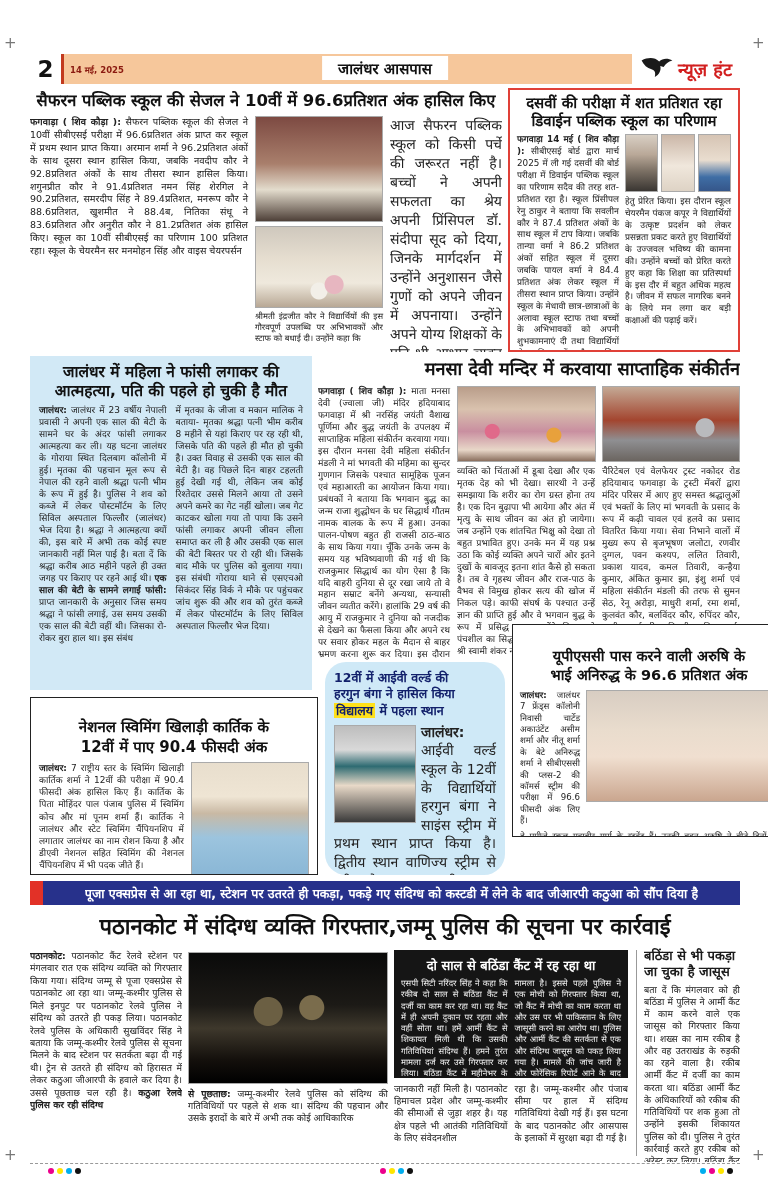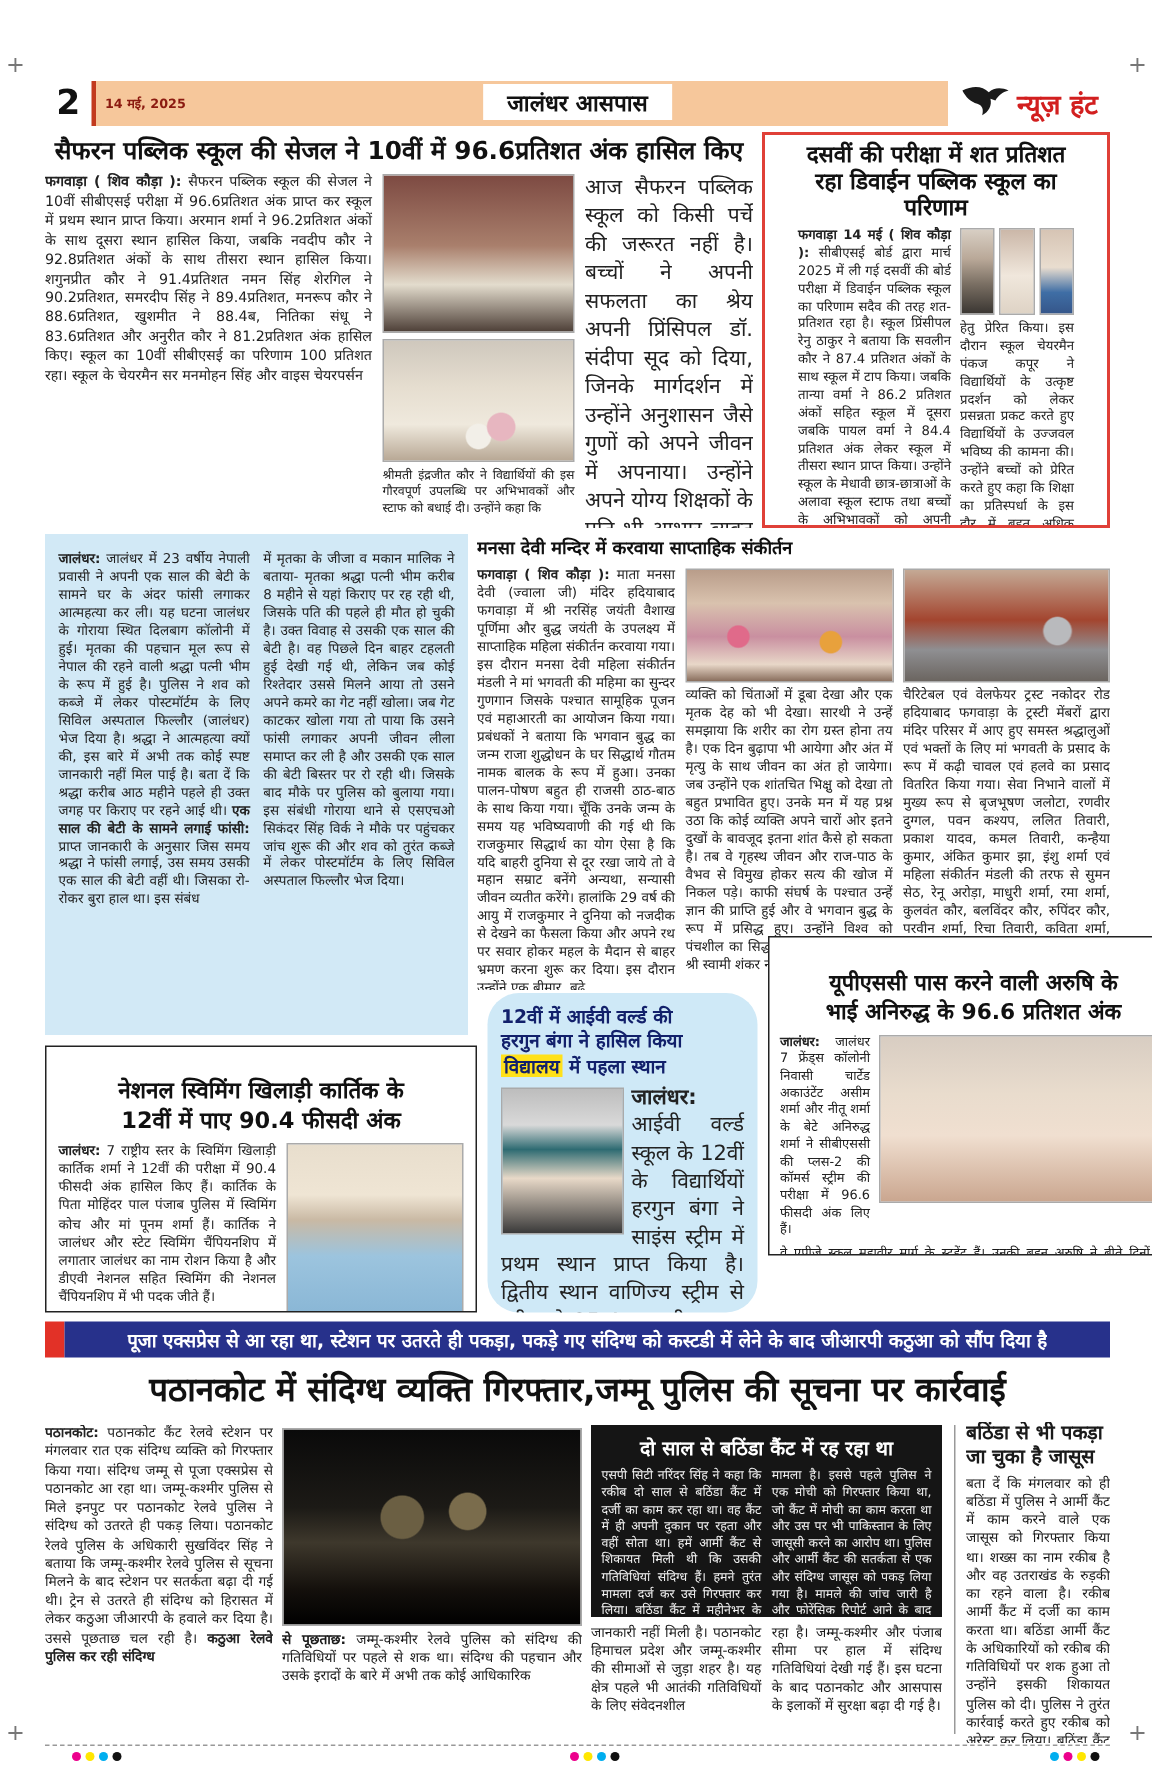--- a/index.html
+++ b/index.html
@@ -33,39 +33,39 @@
   #a1-c1 { width:218px; font-size:9.5px; line-height:1.36; }
   #a1-mid { width:128px; }
   #a1-p1 { height:106px; background:linear-gradient(180deg,#7d4a42,#a97f6c 45%,#e3dccd 70%,#4e4038 100%); }
   #a1-p2 { height:82px; margin-top:4px;
     background:radial-gradient(circle at 62% 72%, #e7b6c0 0 9px, transparent 10px),
                radial-gradient(circle at 50% 80%, #f2efe8 0 8px, transparent 9px),
                linear-gradient(180deg,#cfc8bd,#e6ded0 40%,#efe9dd 70%,#b8a895); }
   #a1-cap { font-size:8.3px; line-height:1.32; margin-top:3px; text-align:justify; color:#222; }
   #a1-c3 { flex:1; font-size:14px; line-height:1.36; }
   
-  #a2 { left:508px; top:88px; width:232px; height:264px; border:2px solid #e04038; background:#fff; padding:5px 22px; overflow:hidden; }
+  #a2 { left:508px; top:88px; width:232px; height:264px; border:2px solid #e04038; background:#fff; padding:5px 7px; overflow:hidden; }
   #a2-h { font-size:15px; line-height:1.18; text-align:center; }
   #a2 .cols { gap:6px; margin-top:4px; }
   #a2-c1 { width:102px; font-size:8.8px; line-height:1.35; }
   #a2-right { flex:1; }
   #a2-photos { display:flex; gap:3px; }
   #a2-photos .ph { flex:1; height:58px; }
   #a2-pp1 { background:linear-gradient(180deg,#d8cfc4,#b9a898 35%,#7a6f63 65%,#3a3632); }
   #a2-pp2 { background:linear-gradient(180deg,#cbb7a8,#f0e7dc 55%,#ded3c5); }
   #a2-pp3 { background:linear-gradient(180deg,#d6c4b4,#e9ddcf 45%,#3f6ea5 75%,#35568a); }
   #a2-c2 { font-size:8.8px; line-height:1.35; margin-top:4px; }
   
   #a3 { left:30px; top:356px; width:282px; height:334px; background:#d2e9f6; padding:7px 9px; overflow:hidden; }
   #a3-h { font-size:15.5px; line-height:1.2; text-align:center; }
   #a3 .cols { gap:9px; margin-top:5px; }
   #a3 .col { flex:1; font-size:9px; line-height:1.33; }
   
   #a4 { left:318px; top:356px; width:422px; height:304px; overflow:hidden; }
-  #a4-h { font-size:12px; white-space:nowrap; overflow:hidden; text-align:left; }
+  #a4-h { font-size:18px; white-space:nowrap; overflow:hidden; text-align:right; }
   #a4 .cols { gap:7px; margin-top:6px; }
   #a4-c1 { width:132px; font-size:9px; line-height:1.33; }
   #a4-right { flex:1; }
   #a4-photos { display:flex; gap:6px; }
   #a4-photos .ph { flex:1; height:76px; }
   #a4-p1 { background:radial-gradient(circle at 25% 60%, #e06a8a 0 7px, transparent 8px),
                       radial-gradient(circle at 70% 65%, #e8a13c 0 7px, transparent 8px),
                       linear-gradient(180deg,#b99d8a,#d9c2ae 30%,#c98fa0 60%,#e8d7c8 85%,#8a6f5e); }
   #a4-p2 { background:radial-gradient(circle at 75% 55%, #b9babd 0 9px, transparent 10px),
                       linear-gradient(180deg,#c4a995,#a3452f 45%,#8f8f92 72%,#6b6560); }
@@ -178,20 +178,21 @@
           <div id="a2-pp1" class="ph"></div>
           <div id="a2-pp2" class="ph"></div>
           <div id="a2-pp3" class="ph"></div>
         </div>
         <div id="a2-c2" class="body-txt">हेतु प्रेरित किया। इस दौरान स्कूल चेयरमैन पंकज कपूर ने विद्यार्थियों के उत्कृष्ट प्रदर्शन को लेकर प्रसन्नता प्रकट करते हुए विद्यार्थियों के उज्जवल भविष्य की कामना की। उन्होंने बच्चों को प्रेरित करते हुए कहा कि शिक्षा का प्रतिस्पर्धा के इस दौर में बहुत अधिक महत्व है। जीवन में सफल नागरिक बनने के लिये मन लगा कर बड़ी कक्षाओं की पढ़ाई करें।</div>
       </div>
     </div>
   </div>
 
   <div id="a3" class="abs">
+    <div id="a3-h" class="hl">जालंधर में महिला ने फांसी लगाकर की आत्महत्या, पति की पहले हो चुकी है मौत</div>
     <div class="cols">
       <div class="col body-txt">
         <span class="dl">जालंधर:</span>
         <span>जालंधर में 23 वर्षीय नेपाली प्रवासी ने अपनी एक साल की बेटी के सामने घर के अंदर फांसी लगाकर आत्महत्या कर ली। यह घटना जालंधर के गोराया स्थित दिलबाग कॉलोनी में हुई। मृतका की पहचान मूल रूप से नेपाल की रहने वाली श्रद्धा पत्नी भीम के रूप में हुई है। पुलिस ने शव को कब्जे में लेकर पोस्टमॉर्टम के लिए सिविल अस्पताल फिल्लौर (जालंधर) भेज दिया है। श्रद्धा ने आत्महत्या क्यों की, इस बारे में अभी तक कोई स्पष्ट जानकारी नहीं मिल पाई है। बता दें कि श्रद्धा करीब आठ महीने पहले ही उक्त जगह पर किराए पर रहने आई थी।</span>
         <span class="dl">एक साल की बेटी के सामने लगाई फांसी:</span>
         <span>प्राप्त जानकारी के अनुसार जिस समय श्रद्धा ने फांसी लगाई, उस समय उसकी एक साल की बेटी वहीं थी। जिसका रो-रोकर बुरा हाल था। इस संबंध</span>
       </div>
       <div class="col body-txt">में मृतका के जीजा व मकान मालिक ने बताया- मृतका श्रद्धा पत्नी भीम करीब 8 महीने से यहां किराए पर रह रही थी, जिसके पति की पहले ही मौत हो चुकी है। उक्त विवाह से उसकी एक साल की बेटी है। वह पिछले दिन बाहर टहलती हुई देखी गई थी, लेकिन जब कोई रिश्तेदार उससे मिलने आया तो उसने अपने कमरे का गेट नहीं खोला। जब गेट काटकर खोला गया तो पाया कि उसने फांसी लगाकर अपनी जीवन लीला समाप्त कर ली है और उसकी एक साल की बेटी बिस्तर पर रो रही थी। जिसके बाद मौके पर पुलिस को बुलाया गया। इस संबंधी गोराया थाने से एसएचओ सिकंदर सिंह विर्क ने मौके पर पहुंचकर जांच शुरू की और शव को तुरंत कब्जे में लेकर पोस्टमॉर्टम के लिए सिविल अस्पताल फिल्लौर भेज दिया।</div>
     </div>
   </div>

